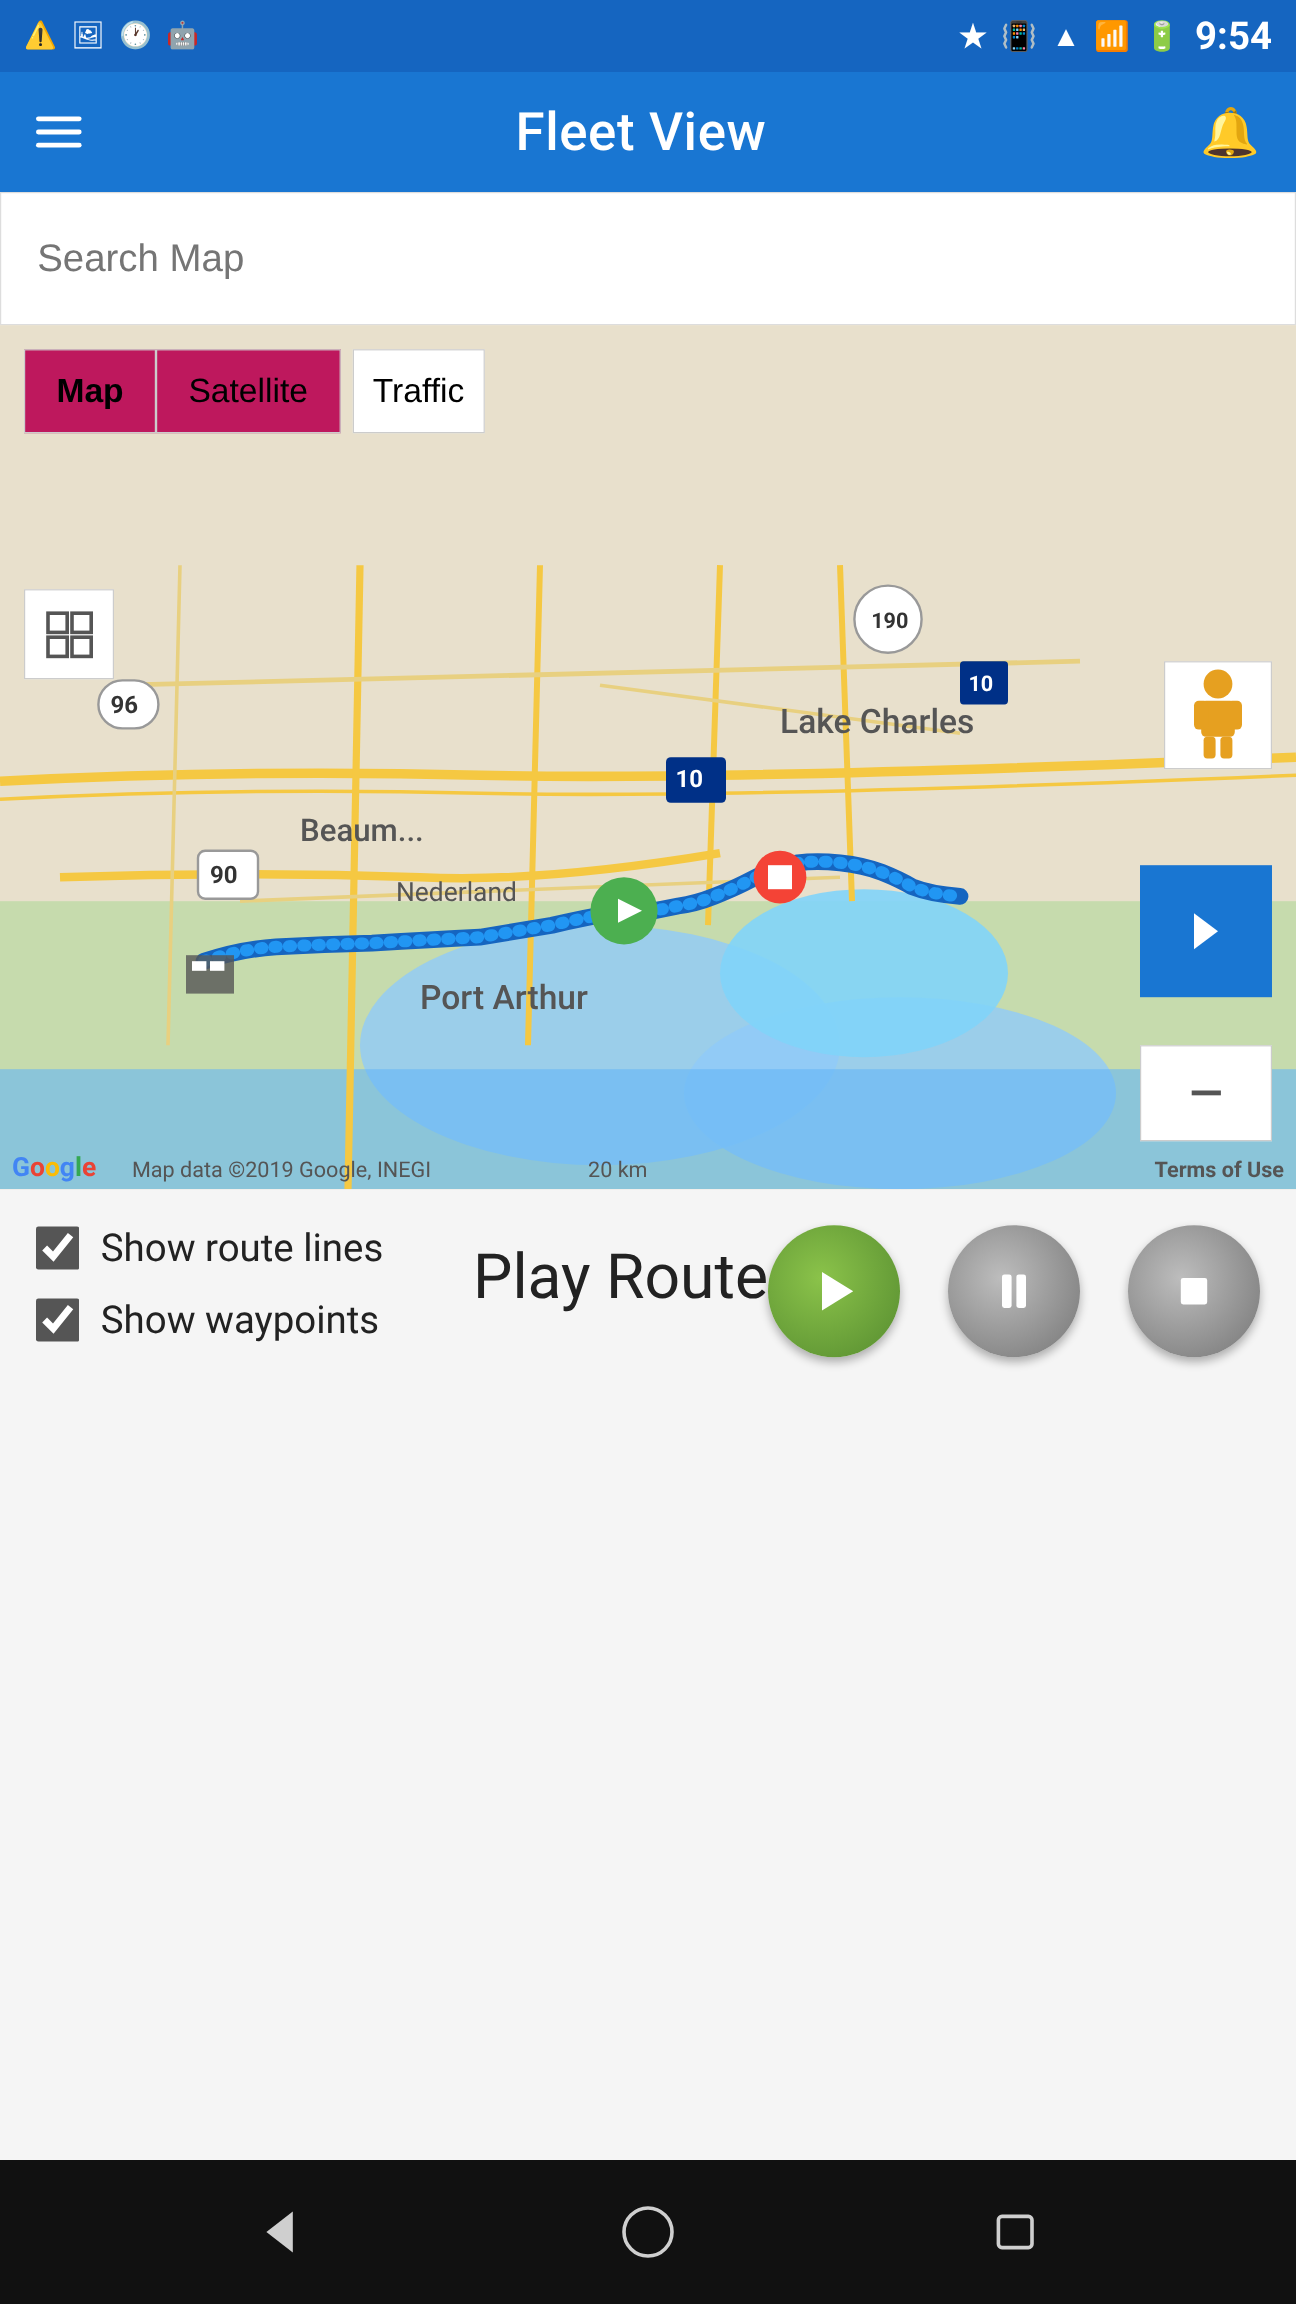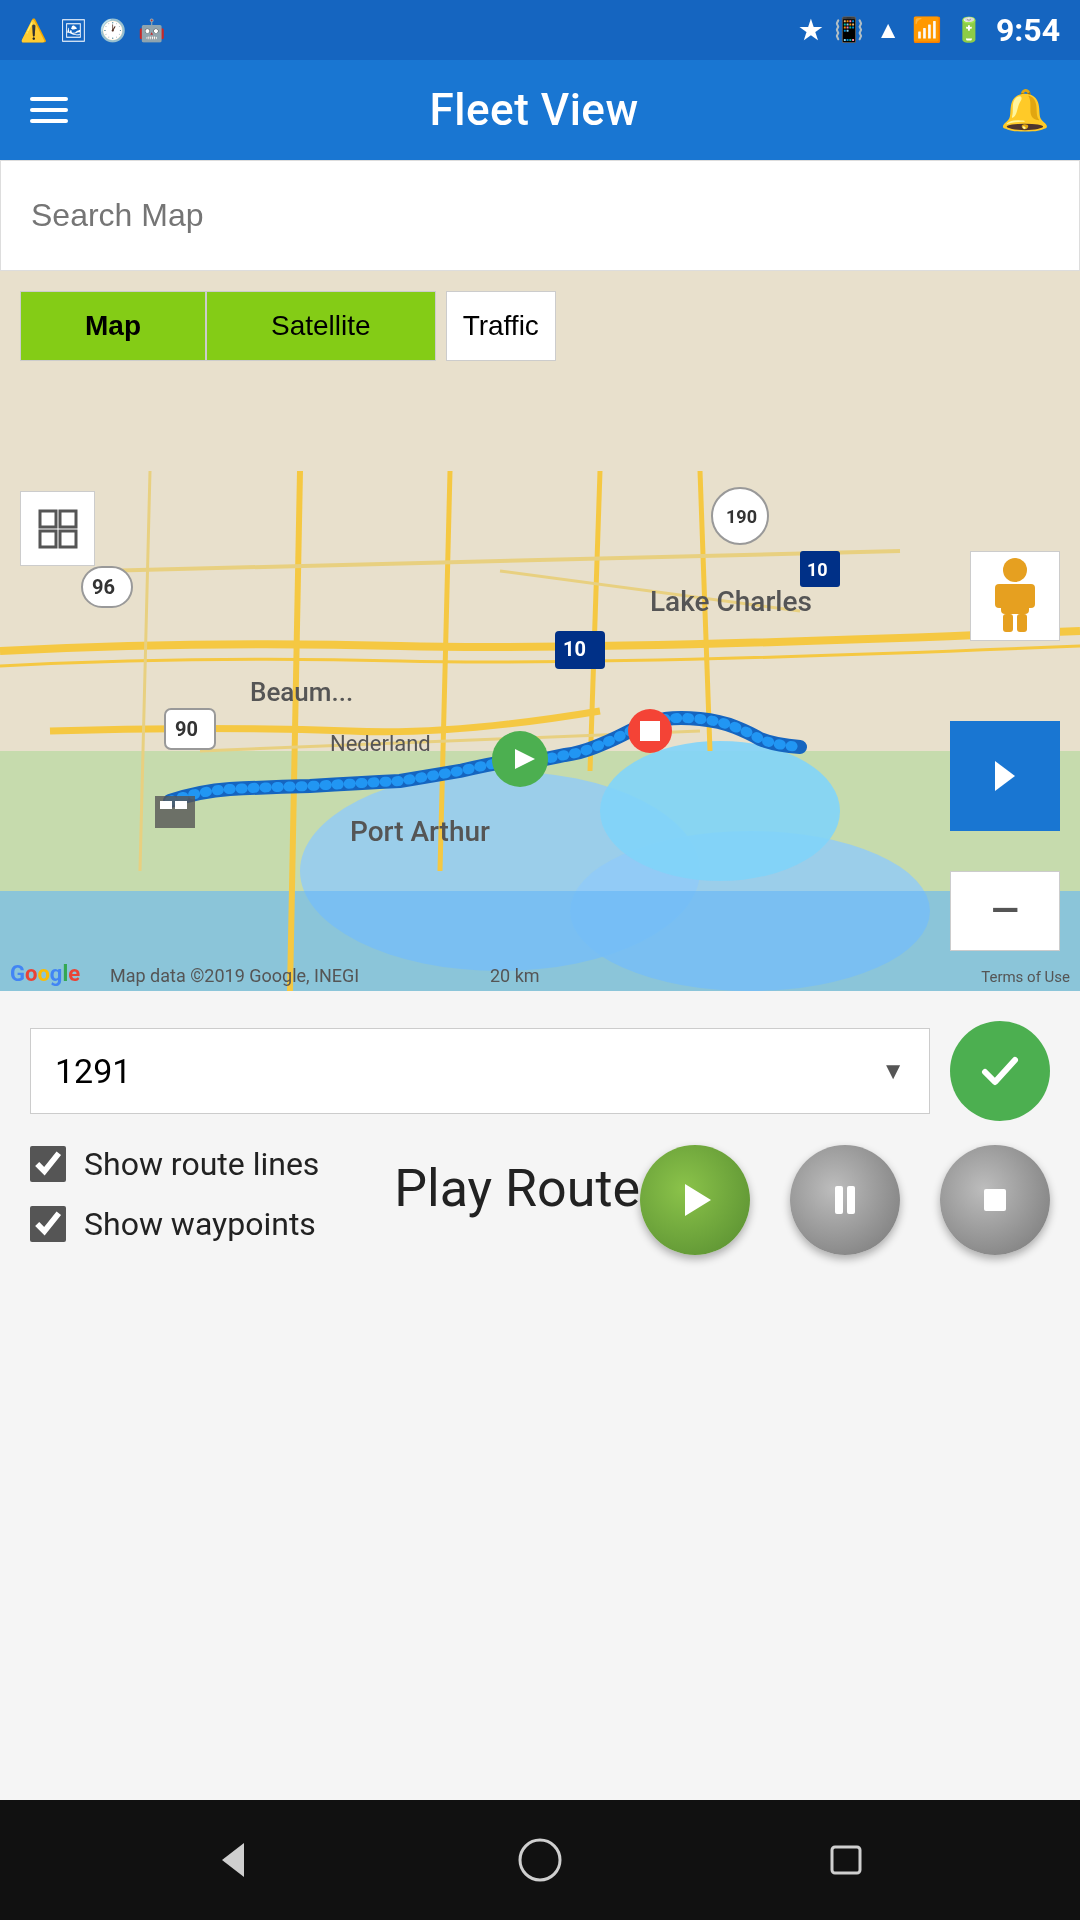--- a/index.html
+++ b/index.html
@@ -93,23 +93,23 @@
     
     .map-buttons {
       position: absolute;
       top: 20px;
       left: 20px;
       display: flex;
       gap: 0;
       z-index: 10;
     }
     .map-btn {
-      background: #84cc16;
-      border: 1px solid #ccc;
-      padding: 18px 64px;
+      background: #be185d;
+      border: 1px solid #ccc;
+      padding: 18px 26px;
       font-size: 28px;
       cursor: pointer;
     }
     .map-btn.active {
       font-weight: bold;
     }
     .map-btn-traffic {
       background: white;
       border: 1px solid #ccc;
       padding: 18px 16px;
@@ -212,23 +212,24 @@
       font-size: 18px;
       color: #555;
       z-index: 10;
     }
 
     
     .map-terms {
       position: absolute;
       bottom: 5px;
       right: 10px;
-      font-size: 15px;
+      font-size: 18px;
       color: #555;
       z-index: 10;
+      font-weight: bold;
     }
 
     
     .bottom-panel {
       background: #f5f5f5;
       padding: 30px 30px 20px 30px;
       flex: 1;
     }
 
     
@@ -515,31 +516,20 @@
 
   <div style="position:absolute;bottom:5px;left:490px;font-size:18px;color:#555;z-index:10;display:flex;align-items:flex-end;gap:6px;">
     <span>20 km</span>
   </div>
 
   <div class="map-terms">Terms of Use</div>
 </div>
 
 <div class="bottom-panel">
 
-  <div class="dropdown-row">
-    <div class="dropdown-select">
-      <span>1291</span>
-      <span class="dropdown-arrow">▼</span>
-    </div>
-    <div class="check-btn">
-      <svg width="50" height="50" viewBox="0 0 50 50" fill="none" xmlns="http://www.w3.org/2000/svg">
-        <polyline points="10,26 20,36 40,14" stroke="white" stroke-width="6" stroke-linecap="round" stroke-linejoin="round" fill="none"></polyline>
-      </svg>
-    </div>
-  </div>
 
 
   <div class="checkboxes-row">
 
     <div class="checkbox-labels">
       <div class="checkbox-item">
         <input type="checkbox" checked="" style="">
         <span>Show route lines</span>
       </div>
       <div class="checkbox-item">

